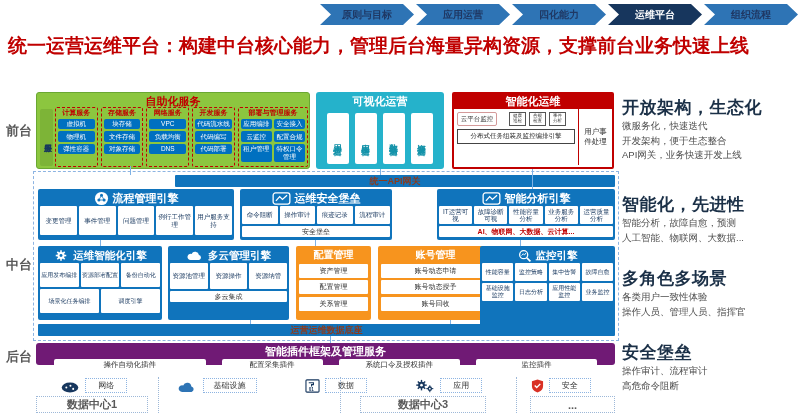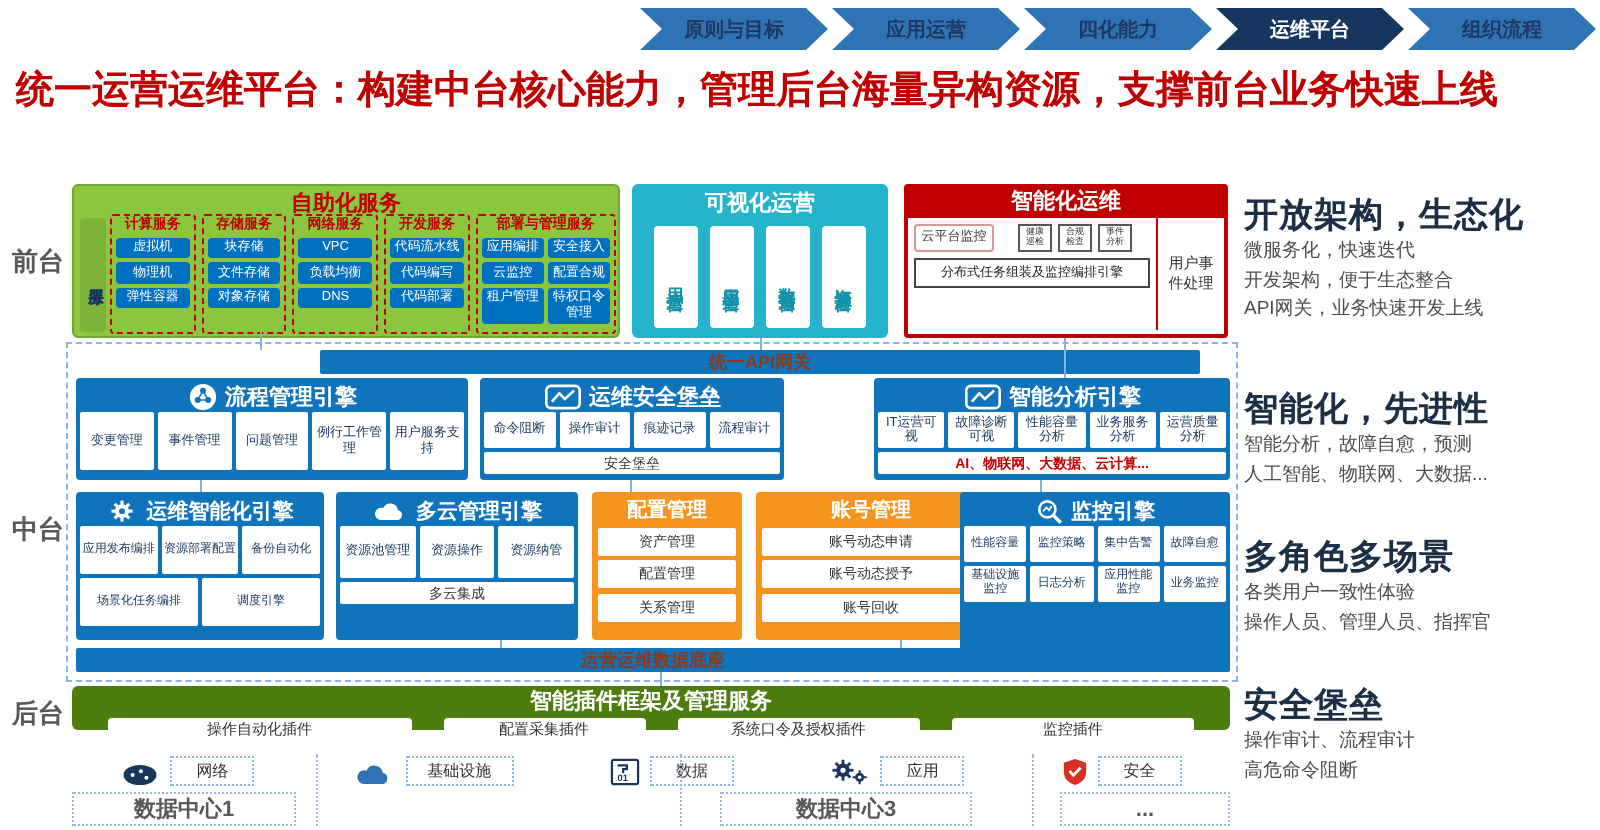--- a/index.html
+++ b/index.html
@@ -57,21 +57,21 @@
     word-break:break-all; padding:0 1px; }
   .r-engine { border:1px solid #444; font-size:6.5px; color:#222; text-align:center; margin-top:3px; padding:2px 0; }
   #red .r-right { width:34px; border-left:1.5px solid #c00000; display:flex; align-items:center;
     justify-content:center; text-align:center; color:#333; font-size:7.5px; line-height:1.3; padding:0 4px; }
 
   
   #mid-box { left:33px; top:171px; width:586px; height:170px; border:1px dashed #8db4e2; }
 
   .bar-blue { background:#1074bc; color:#8a3b1e; font-weight:bold; font-size:9px;
     display:flex; align-items:center; justify-content:center; border-radius:1px; }
-  #api-bar { left:160px; top:175px; width:440px; height:12px; }
+  #api-bar { left:175px; top:175px; width:440px; height:12px; }
   #data-bar { left:38px; top:324px; width:577px; height:12px; }
 
   .panel-blue { background:#1074bc; border-radius:2px; padding:2px; }
   .p-head { display:flex; align-items:center; justify-content:center; gap:4px; height:15px; }
   .p-head .p-title { color:#fff; font-weight:bold; font-size:11px; }
   .p-boxes { display:flex; gap:2px; }
   .p-box { background:#fff; border-radius:1px; flex:1; font-size:6.5px; color:#17375e; text-align:center;
     display:flex; align-items:center; justify-content:center; line-height:1.15; padding:1px; }
   .p-foot { background:#fff; border-radius:1px; margin-top:2px; height:11px; font-size:7px; color:#333;
     display:flex; align-items:center; justify-content:center; }
@@ -94,21 +94,21 @@
   .mon-grid .p-box { min-height:18px; font-size:6px; }
 
   .panel-orange { background:#f7941e; border-radius:2px; padding:2px 3px; }
   .panel-orange .o-title { color:#fff; font-weight:bold; font-size:10px; text-align:center; height:13px; }
   .o-row { background:#fff; border-radius:1px; height:14px; margin-top:2.5px; font-size:7px; color:#333;
     display:flex; align-items:center; justify-content:center; }
   #cfg { left:296px; top:246px; width:75px; height:74px; }
   #acc { left:378px; top:246px; width:115px; height:74px; }
 
   
-  #brown { left:36px; top:343px; width:579px; height:22px; background:#4d7c0f; border-radius:3px; padding:1px 6px; }
+  #brown { left:36px; top:343px; width:579px; height:22px; background:#701a75; border-radius:3px; padding:1px 6px; }
   #brown .b-title { color:#fff; font-weight:bold; font-size:11px; text-align:center; height:15px; line-height:15px; }
   #brown .b-pills { display:flex; gap:16px; padding:0 12px; }
   .pill { background:#fff; border-radius:2px; height:11px; font-size:7.5px; color:#333;
     display:flex; align-items:center; justify-content:center; }
   .pill.w1 { flex:1.5; } .pill.w2 { flex:1; } .pill.w3 { flex:1.2; } .pill.w4 { flex:1.2; }
 
   
   #infra { left:36px; top:377px; width:579px; height:17px; display:flex; align-items:center; justify-content:space-around; }
   .infra-item { display:flex; align-items:flex-end; gap:5px; }
   .infra-label { background:#fff; border:1px dotted #8db4e2; font-size:8px; color:#333; padding:1px 10px; min-width:42px; text-align:center; }

